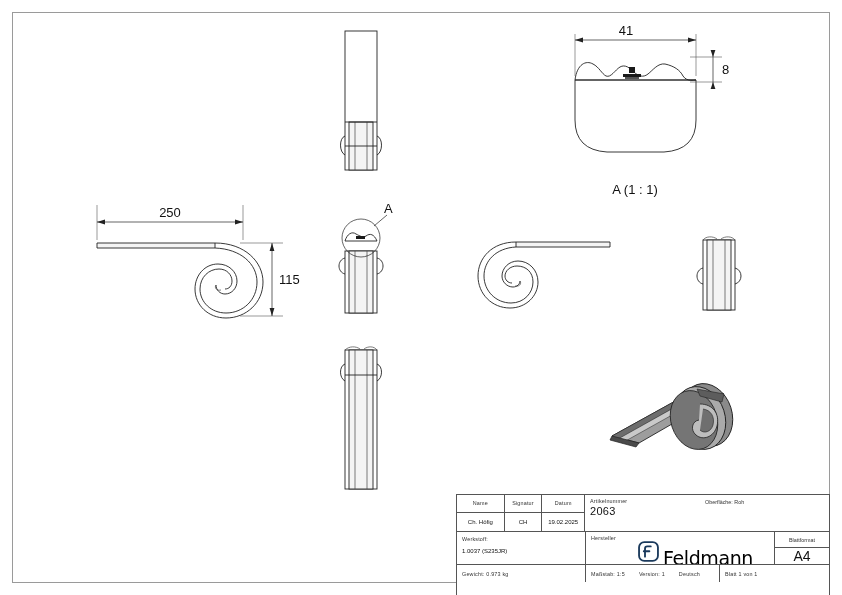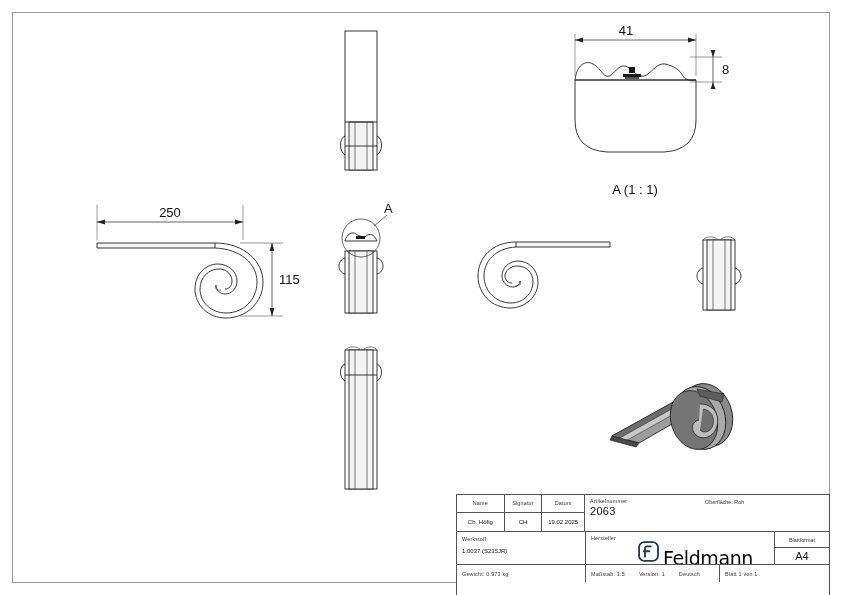--- a/index.html
+++ b/index.html
@@ -46,21 +46,21 @@
   .c-sig{width:38px;}
   .c-dat{width:42px;}
   .r1 .right{flex:1;padding:3px 0 0 5px;position:relative;}
   .artnum{font-size:11px;color:#111;margin-top:1px;letter-spacing:.3px;}
   .oberfl{position:absolute;left:120px;top:4px;font-size:5.4px;color:#333;}
 
   .r2 .werk{width:128px;padding:4px 0 0 5px;}
   .r2 .hers{flex:1;padding:3px 0 0 5px;position:relative;border-left:1px solid #555;}
   .r2 .blf{width:55px;display:flex;flex-direction:column;border-left:1px solid #555;}
   .blf .t{height:15px;border-bottom:1px solid #555;display:flex;align-items:center;justify-content:center;font-size:5.4px;color:#333;}
-  .blf .b{flex:1;display:flex;align-items:center;justify-content:center;font-size:11px;color:#111;}
+  .blf .b{flex:1;display:flex;align-items:center;justify-content:center;font-size:14px;color:#111;}
 
   .logo{position:absolute;left:52px;top:1px;display:flex;align-items:center;gap:4px;}
   .logomark{width:21px;height:21px;}
   .logotext{font-size:19px;color:#000000;letter-spacing:-0.4px;font-family:"DejaVu Sans", sans-serif;margin-top:14px;}
 
   .r3 .gew{width:128px;padding-left:5px;display:flex;align-items:center;}
   .r3 .mid{flex:1;display:flex;align-items:center;border-left:1px solid #555;padding-left:5px;gap:14px;}
   .r3 .blt{width:110px;display:flex;align-items:center;border-left:1px solid #555;padding-left:5px;}
 </style>
 </head>

